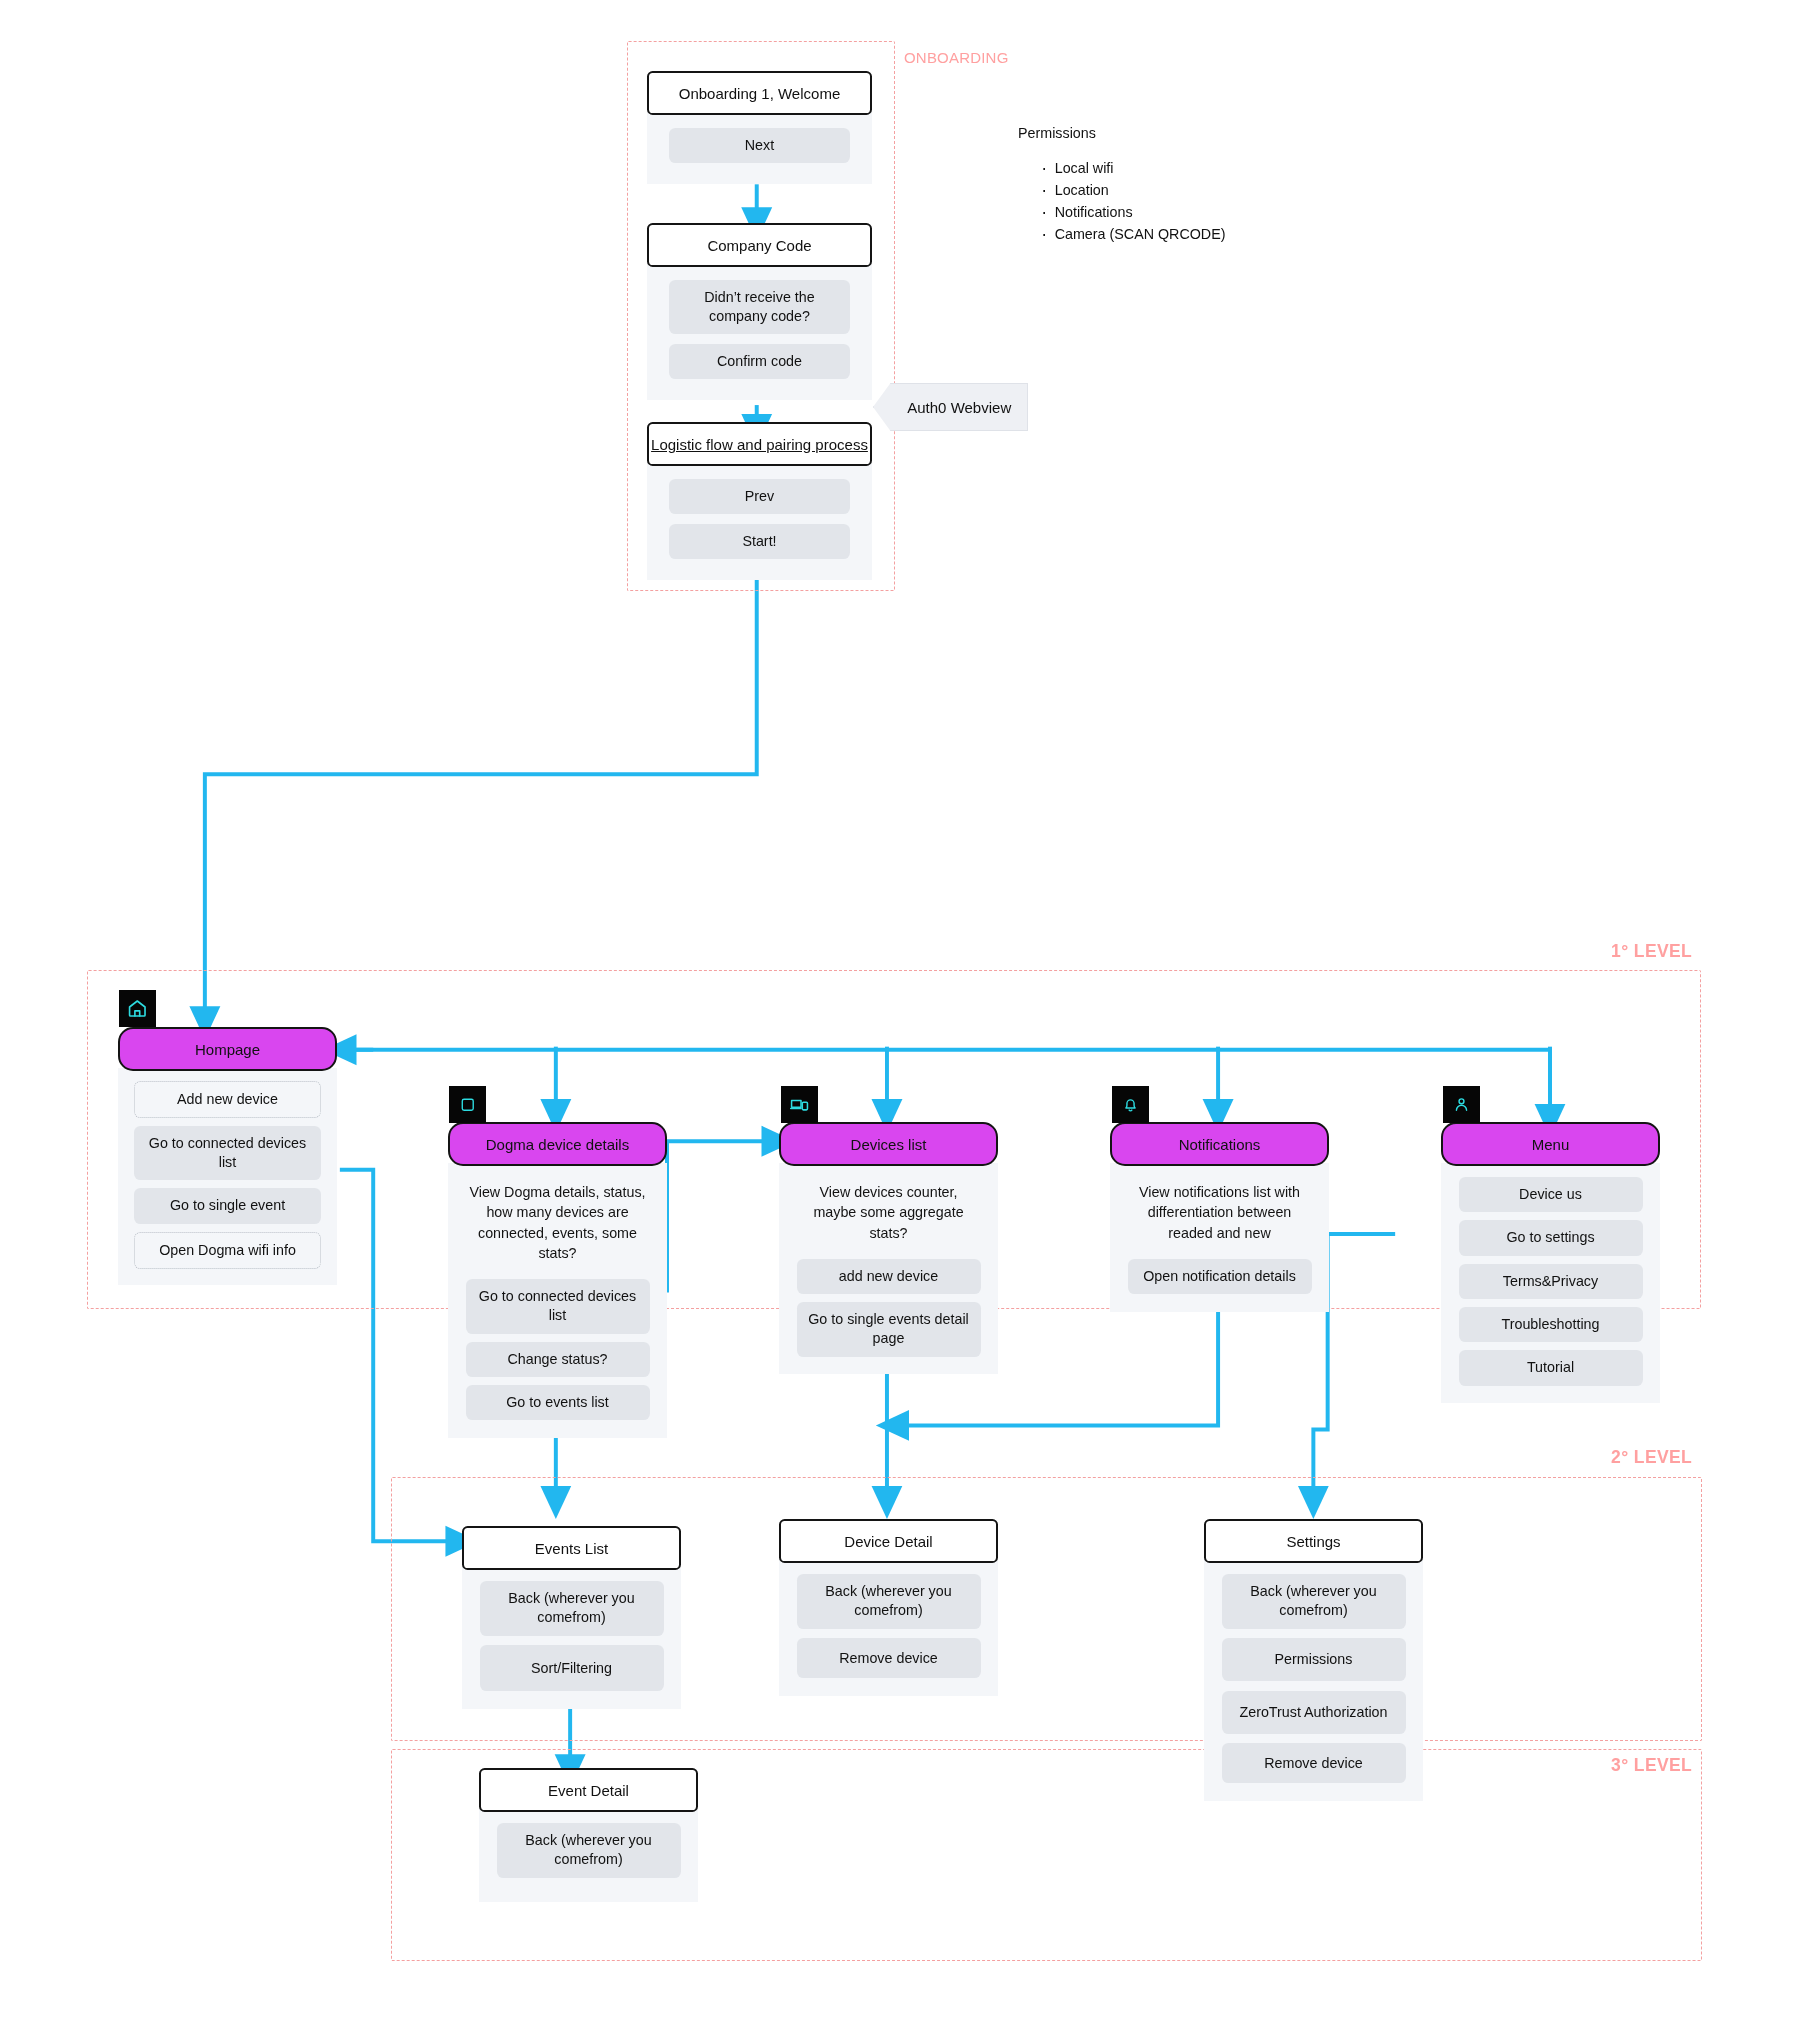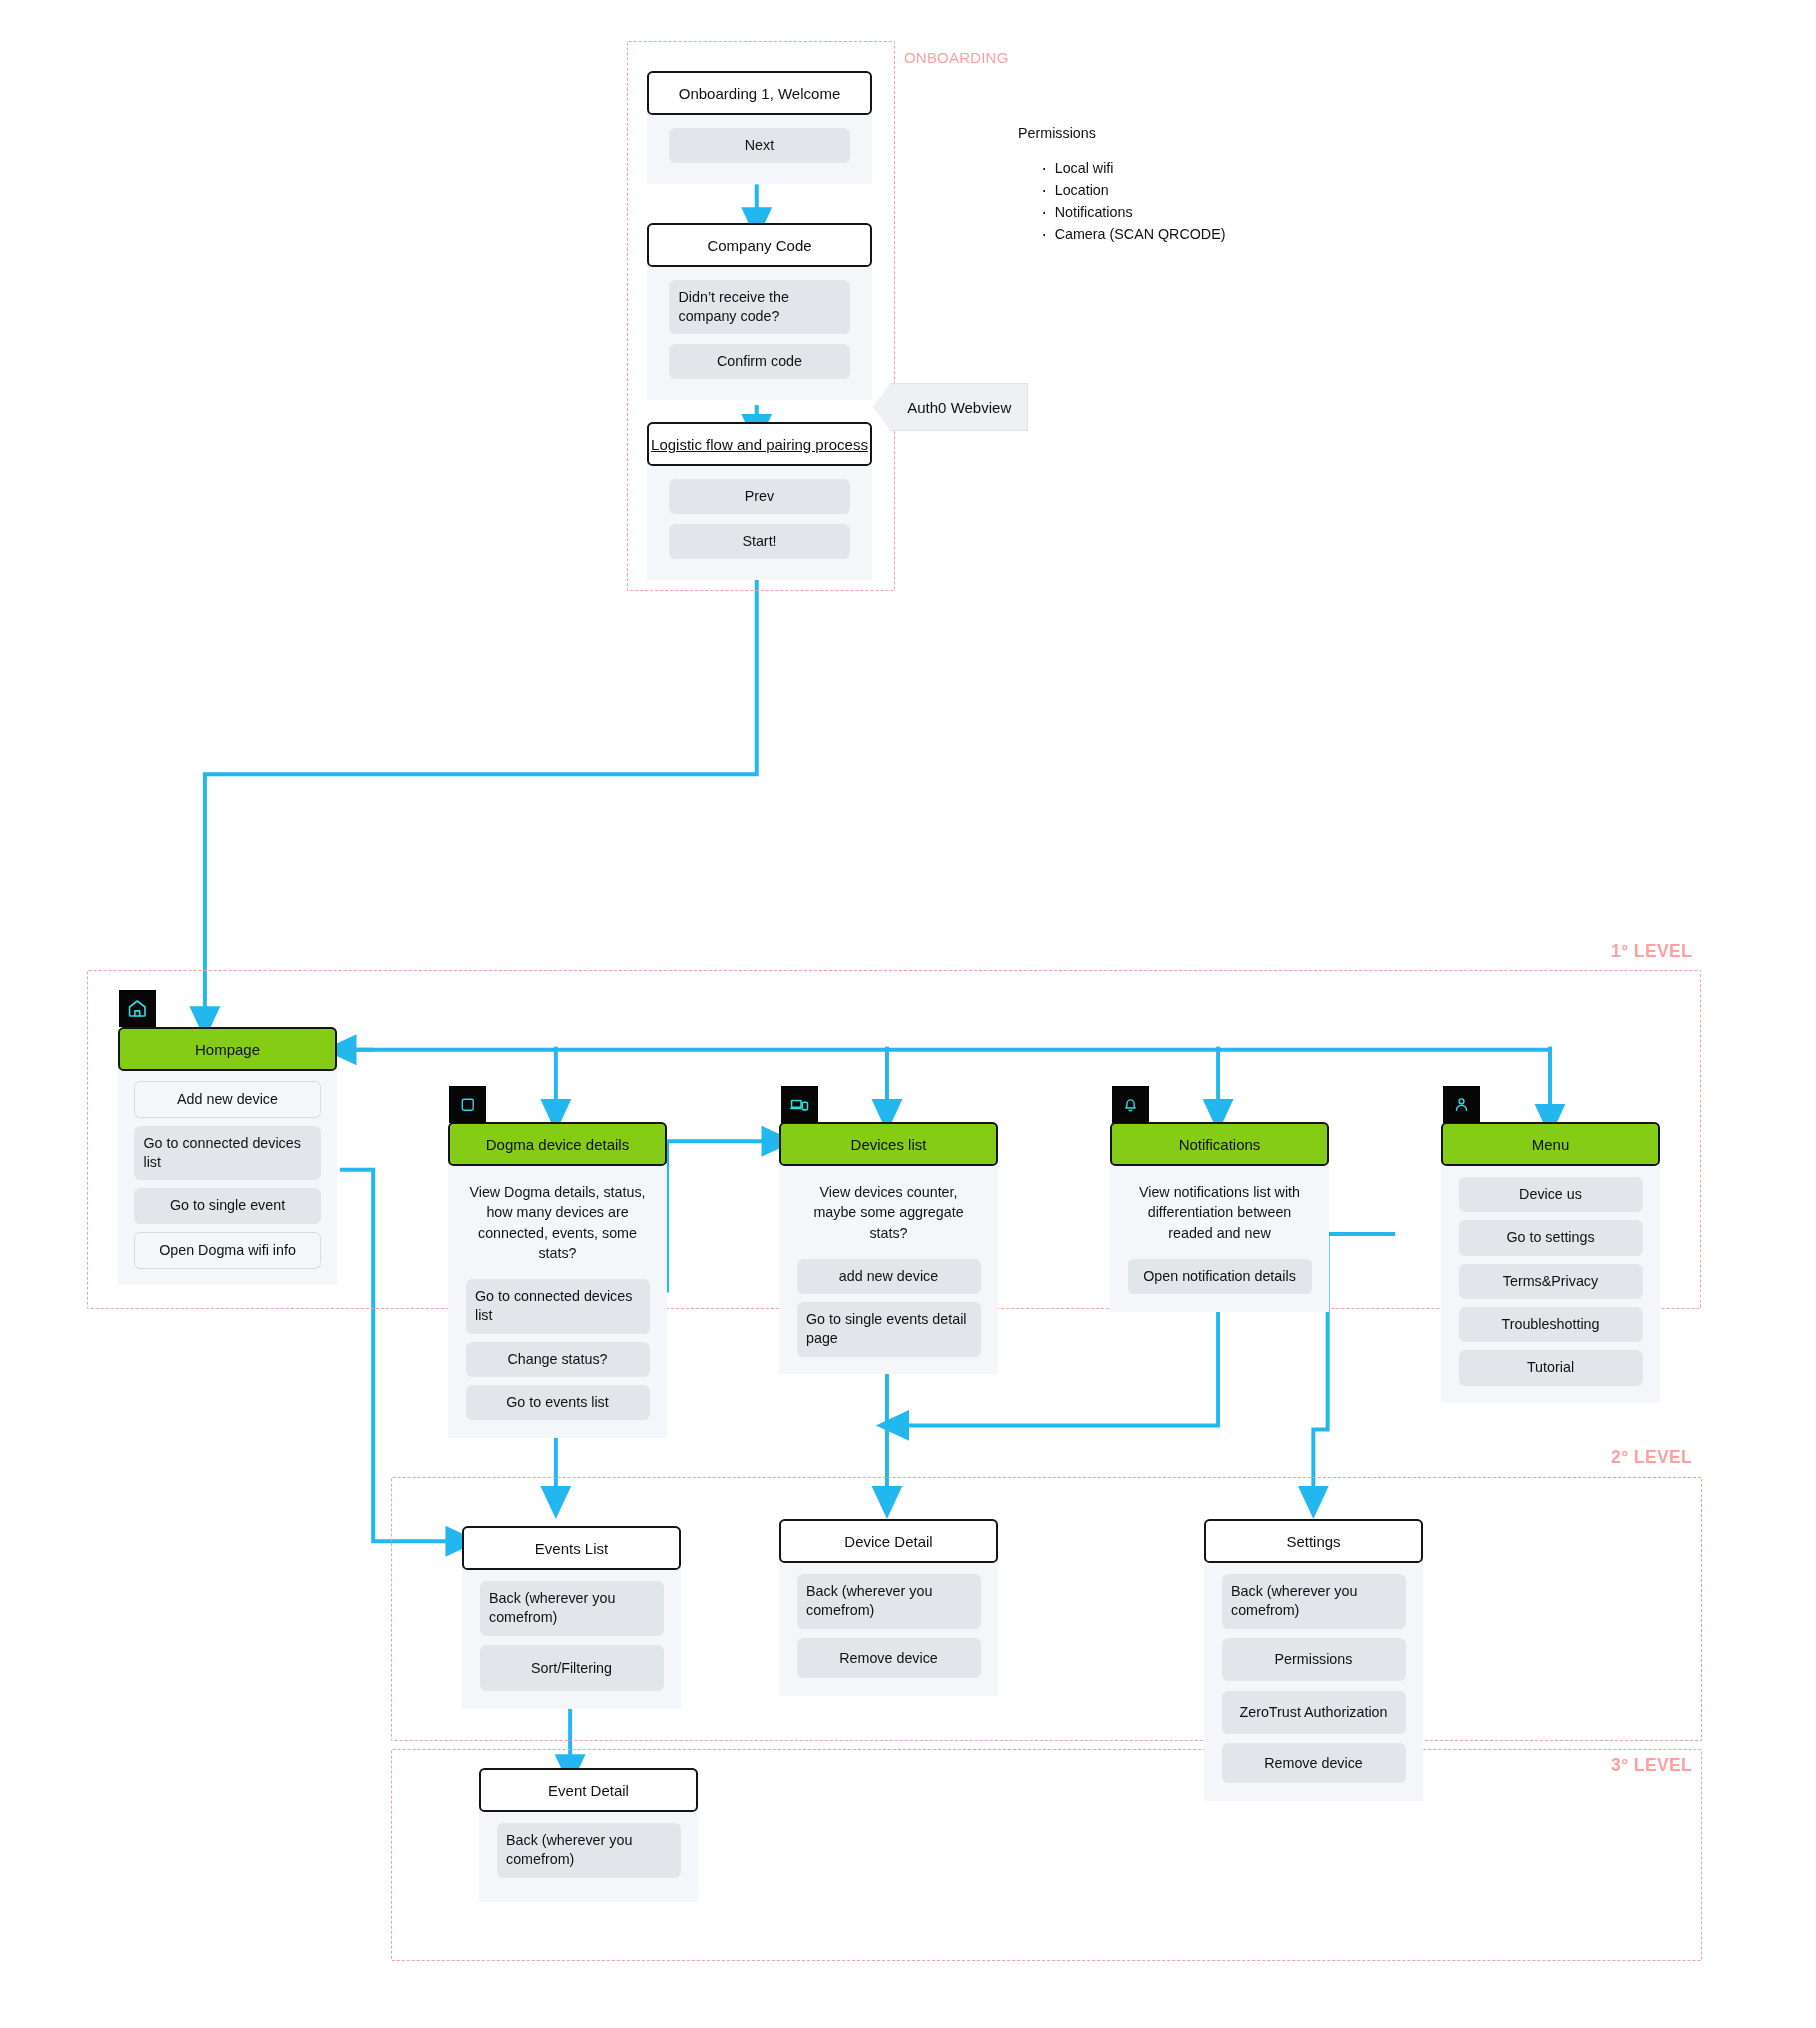--- a/index.html
+++ b/index.html
@@ -53,21 +53,21 @@
     background:#ffffff;
     height:44px;
     display:flex;
     align-items:center;
     justify-content:center;
     font-size:15px;
     color:#111;
     position:relative;
     z-index:3;
   }
-  .card-head.cyan{ background:#84cc16; }
+  .card-head.cyan{ background:#d946ef;border-radius:15px; }
   .card-head.underline span{ text-decoration:underline; }
   .card-body{
     box-sizing:border-box;
     background:#f4f6f9;
     padding:17.5px 22px 20.6px 22px;
     display:flex;
     flex-direction:column;
     gap:9.5px;
     align-items:stretch;
     margin-top:-3.2px;
@@ -82,20 +82,21 @@
     padding:4.8px 3.2px 8px 3.2px;
   }
   .btn{
     box-sizing:border-box;
     background:#e2e5ea;
     border-radius:6.4px;
     min-height:35px;
     display:flex;
     align-items:center;
     justify-content:center;
+    text-align:center;
     font-size:14.3px;
     line-height:1.35;
     color:#111;
     padding:8px 9.5px;
   }
   .btn.ghost{
     background:transparent;
     border:1.2px dotted #b9bfc7;
   }
   

